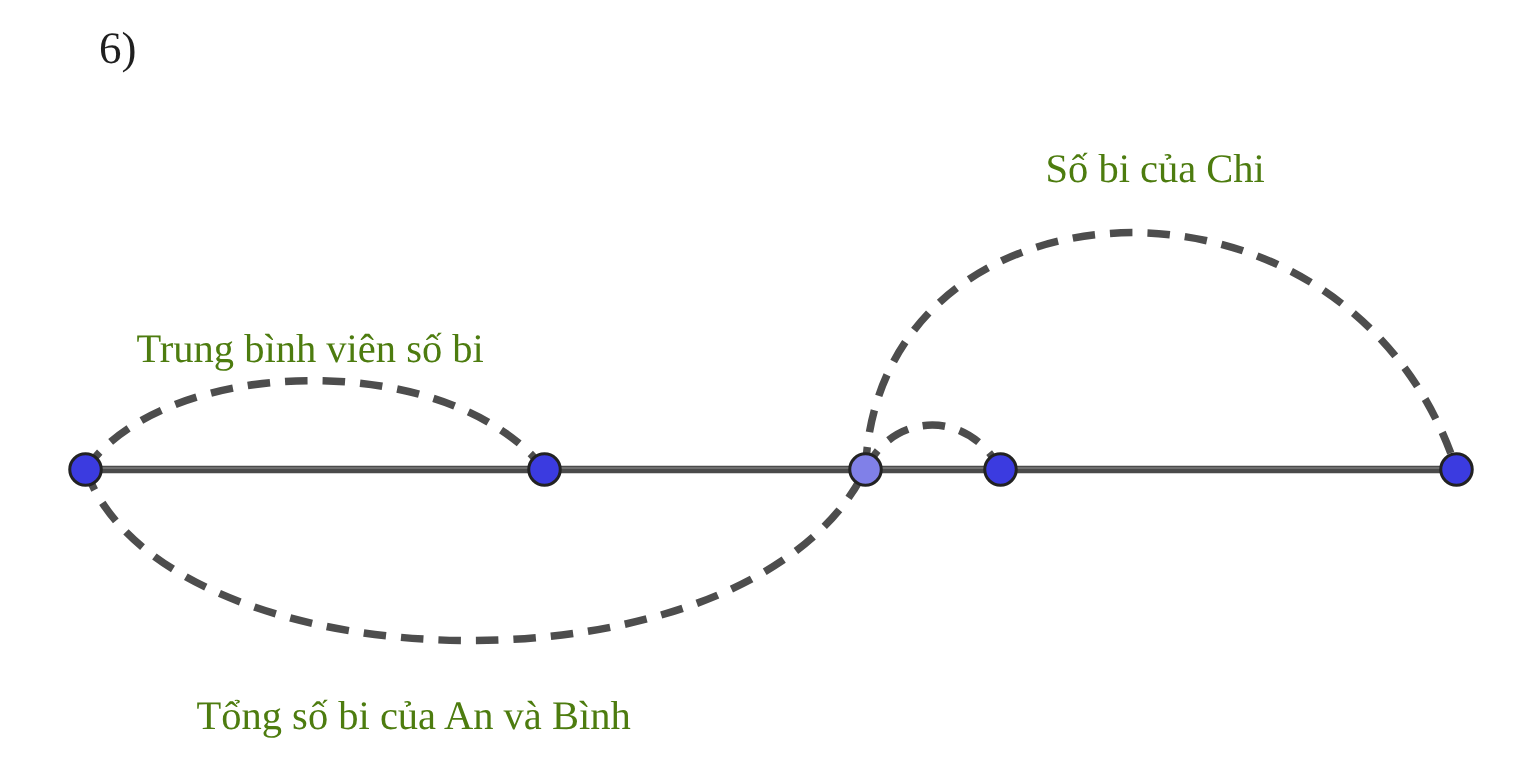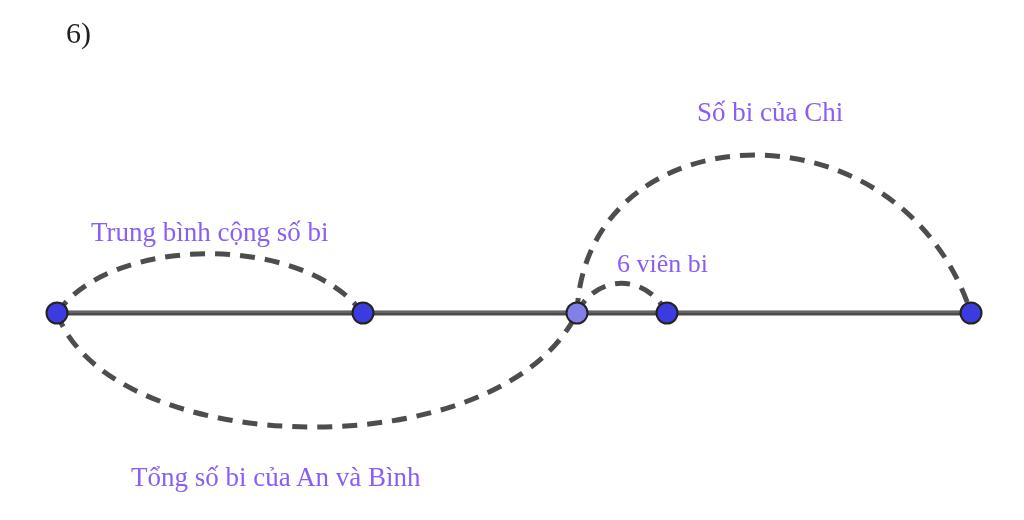--- a/index.html
+++ b/index.html
@@ -21,21 +21,21 @@
   #diagram-svg {
     position: absolute;
     left: 0;
     top: 0;
     width: 1024px;
     height: 520px;
   }
   .label {
     position: absolute;
     white-space: nowrap;
-    color: #8b5cf6;
+    color: #4d7c0f;
     font-family: "Liberation Serif", "DejaVu Serif", serif;
     line-height: 1;
   }
   #problem-number {
     left: 66px;
     top: 18px;
     font-size: 30px;
     color: #1f1f1f;
   }
   #label-mean {
@@ -79,21 +79,20 @@
 
     <circle cx="57" cy="313" r="10.5" fill="#3b3be0" stroke="#222222" stroke-width="2"></circle>
     <circle cx="363" cy="313" r="10.5" fill="#3b3be0" stroke="#222222" stroke-width="2"></circle>
     <circle cx="577" cy="313" r="10.5" fill="#8080e8" stroke="#222222" stroke-width="2"></circle>
     <circle cx="667" cy="313" r="10.5" fill="#3b3be0" stroke="#222222" stroke-width="2"></circle>
     <circle cx="971" cy="313" r="10.5" fill="#3b3be0" stroke="#222222" stroke-width="2"></circle>
   </svg>
 
   <div class="label" id="problem-number">6)</div>
 
-  <div class="label" id="label-mean">Trung bình cộng số bi</div>
+  <div class="label" id="label-mean">Trung bình viên số bi</div>
 
   <div class="label" id="label-total">Tổng số bi của An và Bình</div>
 
   <div class="label" id="label-chi">Số bi của Chi</div>
 
-  <div class="label" id="label-six">6 viên bi</div>
 
 </div>
 
 </body></html>

